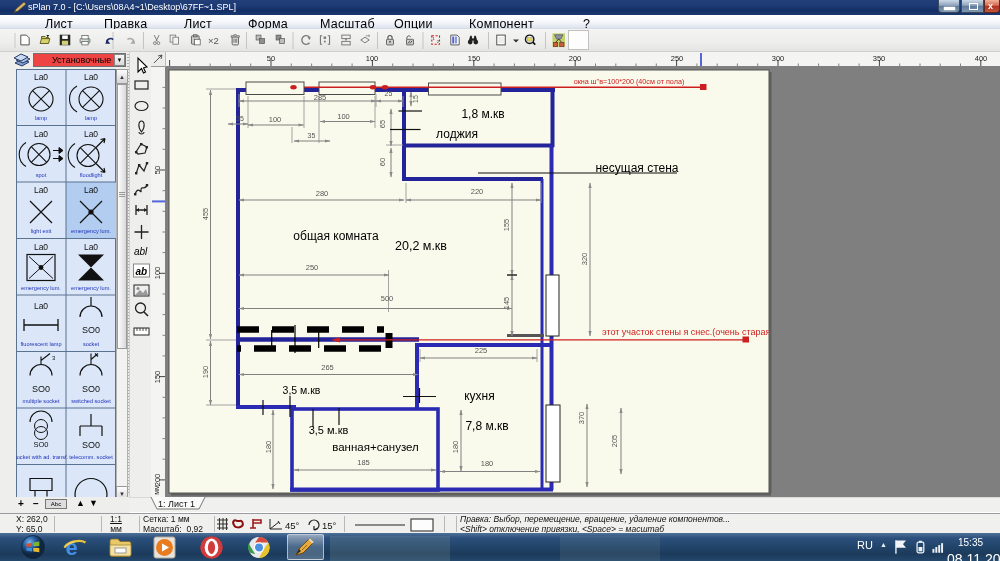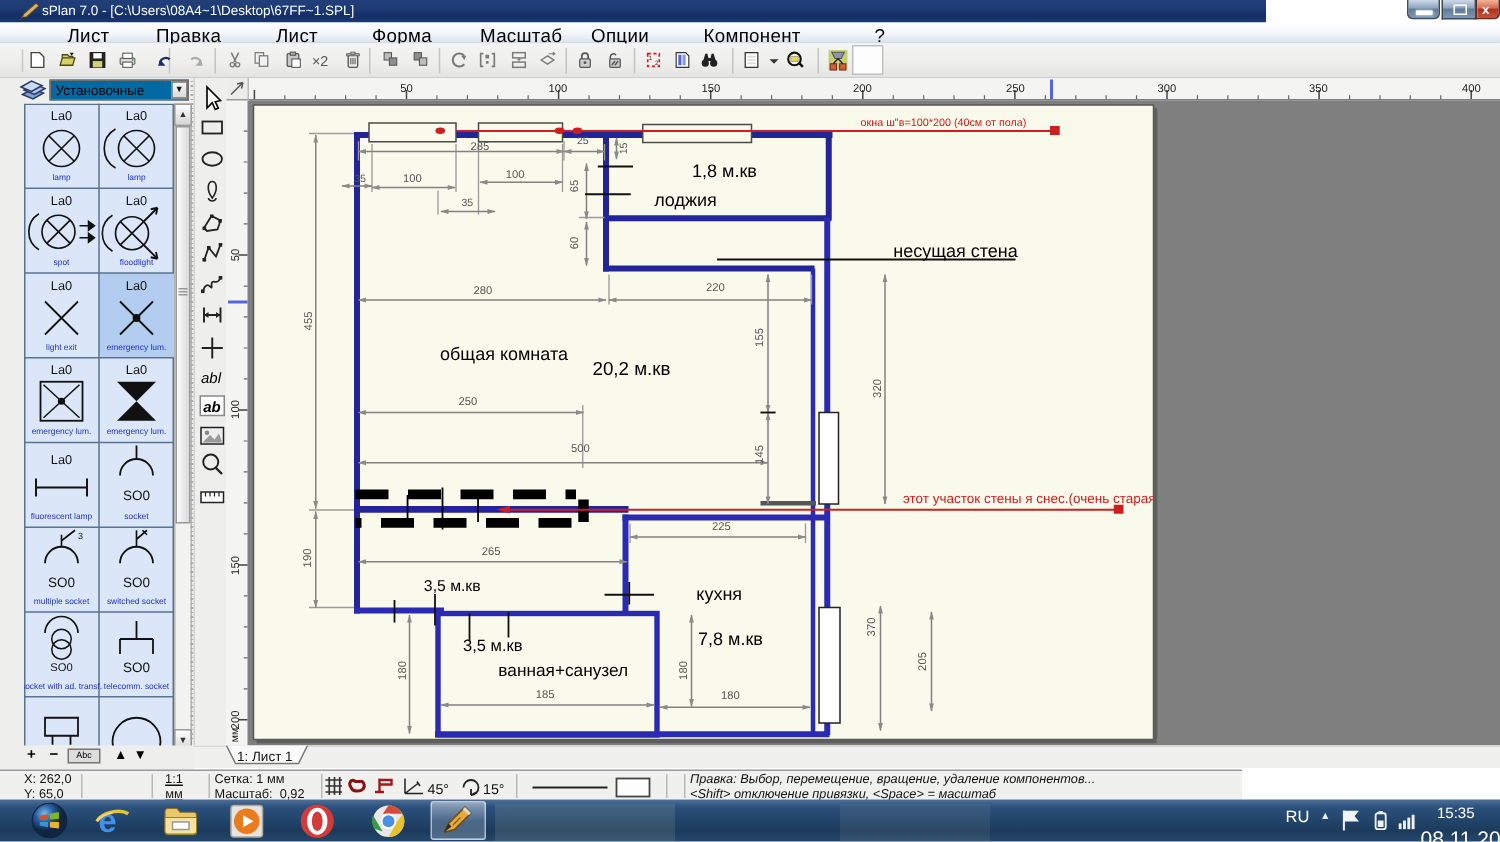--- a/index.html
+++ b/index.html
@@ -1,30 +1,30 @@
 <!DOCTYPE html>
 <html><head><meta charset="utf-8">
 <style>
 html,body{margin:0;padding:0;width:1000px;height:561px;overflow:hidden;
  font-family:"Liberation Sans",sans-serif;}
 *{box-sizing:border-box;}
 .abs{position:absolute;}
-#titlebar{position:absolute;left:0;top:0;width:844px;height:15px;
+#titlebar{position:absolute;left:0;top:0;width:1000px;height:15px;
  background:linear-gradient(180deg,#223f7a 0%,#1c3a74 40%,#142e66 70%,#1a3870 100%);}
 #titlebar .tx{position:absolute;left:28px;top:2px;color:#fff;font-size:9px;letter-spacing:0;}
 #menubar{position:absolute;left:0;top:15px;width:1000px;height:14px;
  background:linear-gradient(180deg,#ffffff 0%,#f4f6fa 55%,#dde3ef 100%);
  border-bottom:1px solid #d8dce6;}
 .mi{position:absolute;top:2px;color:#000;font-size:12.5px;letter-spacing:0.2px;}
 #toolbar{position:absolute;left:0;top:29px;width:1000px;height:23px;
  background:linear-gradient(180deg,#f4f4f2 0%,#eeefec 60%,#e4e5e2 100%);
  border-bottom:1px solid #cfcfcf;}
 #ddrow{position:absolute;left:0;top:52px;width:129px;height:16px;background:#eeefec;}
-#combo{position:absolute;left:33px;top:53px;width:93px;height:14px;background:#0369a1;
- border:1px solid #707070;font-size:9px;padding-left:3px;padding-top:1px;}
+#combo{position:absolute;left:33px;top:53px;width:93px;height:14px;background:#ef4444;
+ border:1px solid #707070;font-size:9px;padding-left:18px;padding-top:1px;}
 #combob{position:absolute;left:114px;top:54px;width:11px;height:12px;
  background:linear-gradient(180deg,#f8f8f8,#d8d8d8);border:1px solid #888;font-size:6px;
  color:#111;text-align:center;line-height:11px;}
 #panelbg{position:absolute;left:0;top:68px;width:129px;height:445px;background:#eeefec;}
 #cellwrap{position:absolute;left:16px;top:69px;width:100px;height:432px;}
 #scrollv{position:absolute;left:116px;top:69px;width:12px;height:432px;background:#f2f2f0;
  border:1px solid #b5b5b5;}
 #thumbv{position:absolute;left:117px;top:84px;width:10px;height:265px;
  background:linear-gradient(90deg,#fdfdfd,#d9d9d9);border:1px solid #9a9a9a;}
 #vtools{position:absolute;left:129px;top:52px;width:22px;height:445px;background:#eeefec;
@@ -32,21 +32,21 @@
 #corner{position:absolute;left:151px;top:52px;width:15px;height:15px;background:#ececea;
  border-right:1px solid #bbb;border-bottom:1px solid #999;}
 #toprule{position:absolute;left:166px;top:52px;width:834px;height:15px;background:#f4f4f2;
  border-bottom:1px solid #808080;}
 #leftrule{position:absolute;left:151px;top:67px;width:15px;height:430px;background:#f4f4f2;
  border-right:1px solid #808080;}
 #canvas{position:absolute;left:166px;top:67px;width:834px;height:430px;background:#7f7f7f;}
 #tabbar{position:absolute;left:129px;top:497px;width:871px;height:15px;background:#f0f0ee;
  border-top:1px solid #d9d9d9;}
 #plusrow{position:absolute;left:0;top:497px;width:129px;height:16px;background:#eeefec;}
-#status{position:absolute;left:0;top:513px;width:828px;height:20px;
+#status{position:absolute;left:0;top:513px;width:1000px;height:20px;
  background:#f0f0ee;border-top:1px solid #9a9aa0;font-size:8.5px;color:#111;}
 .sline{position:absolute;top:2px;width:1px;height:16px;background:#b8b8b8;}
 #taskbar{position:absolute;left:0;top:533px;width:1000px;height:28px;
  background:linear-gradient(180deg,#4f7198 0%,#2b507c 18%,#22456b 48%,#1c3a5b 75%,#23486d 100%);}
 .tseg{position:absolute;font-size:8.5px;line-height:9.5px;color:#111;}
 </style></head><body>
 <div id="titlebar">
 <svg class="abs" style="left:13px;top:1px" width="14" height="13" viewBox="0 0 14 13">
 <path d="M1 12 L3 8 L11 1 L13 3 L5 10 Z" fill="#d8b36a" stroke="#5a4a22" stroke-width="0.7"></path>
 <path d="M1 12 L3 10 L4 11 Z" fill="#222"></path>

